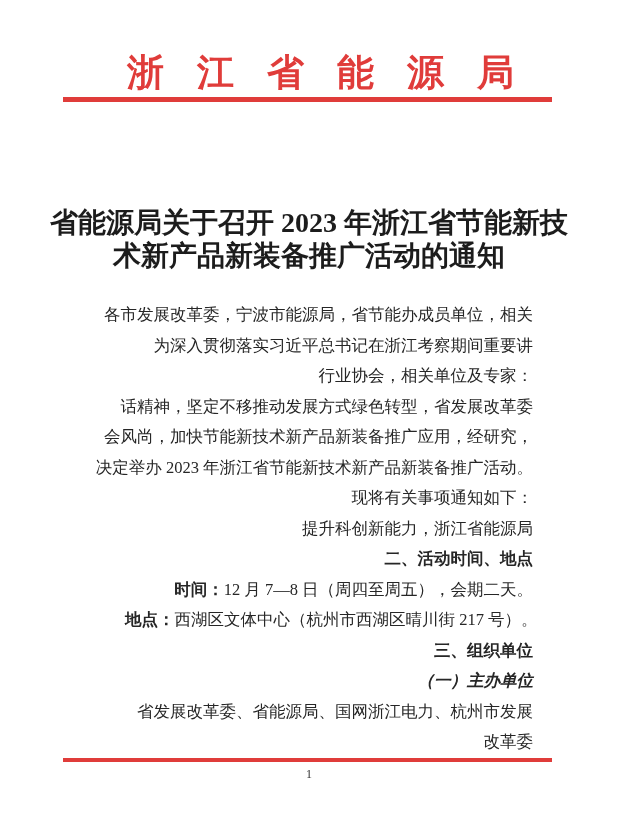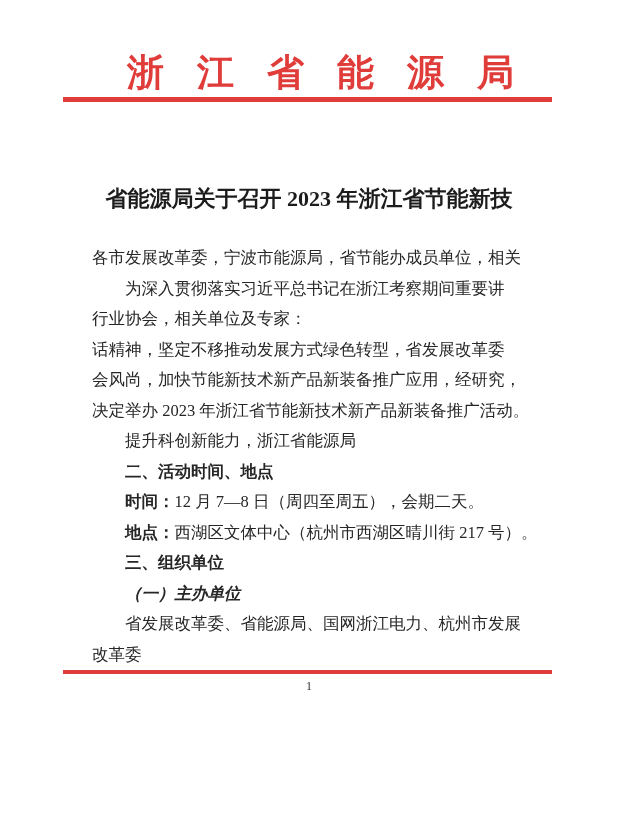--- a/index.html
+++ b/index.html
@@ -31,35 +31,35 @@
   .rule-top {
     margin: 1px auto 0 63px;
     width: 489px;
     height: 1px;
     border-top: 3px solid #e03c3a;
     border-bottom: 2px solid #e03c3a;
     background: #ffffff;
   }
   
   .doc-title {
-    margin-top: 80px;
+    margin-top: 104px;
     text-align: center;
-    font-size: 22px;
+    font-size: 28px;
     font-weight: bold;
     line-height: 33px;
     color: #1c1c1c;
   }
   
   .body-text {
     margin: 28px 85px 0 92px;
     font-size: 16.5px;
     line-height: 30.5px;
     color: #262626;
   }
-  .line { white-space: nowrap; }
+  .line { white-space: nowrap; text-align: right; }
   .indent { text-indent: 33px; }
   .bold { font-weight: bold; }
   .kaiti { font-weight: bold; font-style: italic; }
   .prefix { font-weight: bold; }
   
   .rule-bottom {
     margin: 0 auto 0 63px;
     width: 489px;
     height: 1px;
     border-top: 1.5px solid #e03c3a;
@@ -77,29 +77,31 @@
 <body>
 
 <div class="page">
 
   <div class="letterhead">浙江省能源局</div>
 
   <div class="rule-top"></div>
 
   <div class="doc-title">
     <div>省能源局关于召开 2023 年浙江省节能新技</div>
+    <div>术新产品新装备推广活动的通知</div>
   </div>
 
   <div class="body-text">
     <div class="line"><span>各市发展改革委，宁波市能源局，省节能办成员单位，相关</span></div>
     <div class="line indent"><span>为深入贯彻落实习近平总书记在浙江考察期间重要讲</span></div>
     <div class="line"><span>行业协会，相关单位及专家：</span></div>
     <div class="line"><span>话精神，坚定不移推动发展方式绿色转型，省发展改革委</span></div>
     <div class="line"><span>会风尚，加快节能新技术新产品新装备推广应用，经研究，</span></div>
     <div class="line"><span>决定举办 2023 年浙江省节能新技术新产品新装备推广活动。</span></div>
+    <div class="line"><span>现将有关事项通知如下：</span></div>
     <div class="line indent"><span>提升科创新能力，浙江省能源局</span></div>
     <div class="line indent bold"><span>二、活动时间、地点</span></div>
     <div class="line indent"><span class="prefix">时间：</span><span>12 月 7—8 日（周四至周五），会期二天。</span></div>
     <div class="line indent"><span class="prefix">地点：</span><span>西湖区文体中心（杭州市西湖区晴川街 217 号）。</span></div>
     <div class="line indent bold"><span>三、组织单位</span></div>
     <div class="line indent kaiti"><span>（一）主办单位</span></div>
     <div class="line indent"><span>省发展改革委、省能源局、国网浙江电力、杭州市发展</span></div>
     <div class="line"><span>改革委</span></div>
   </div>
 

